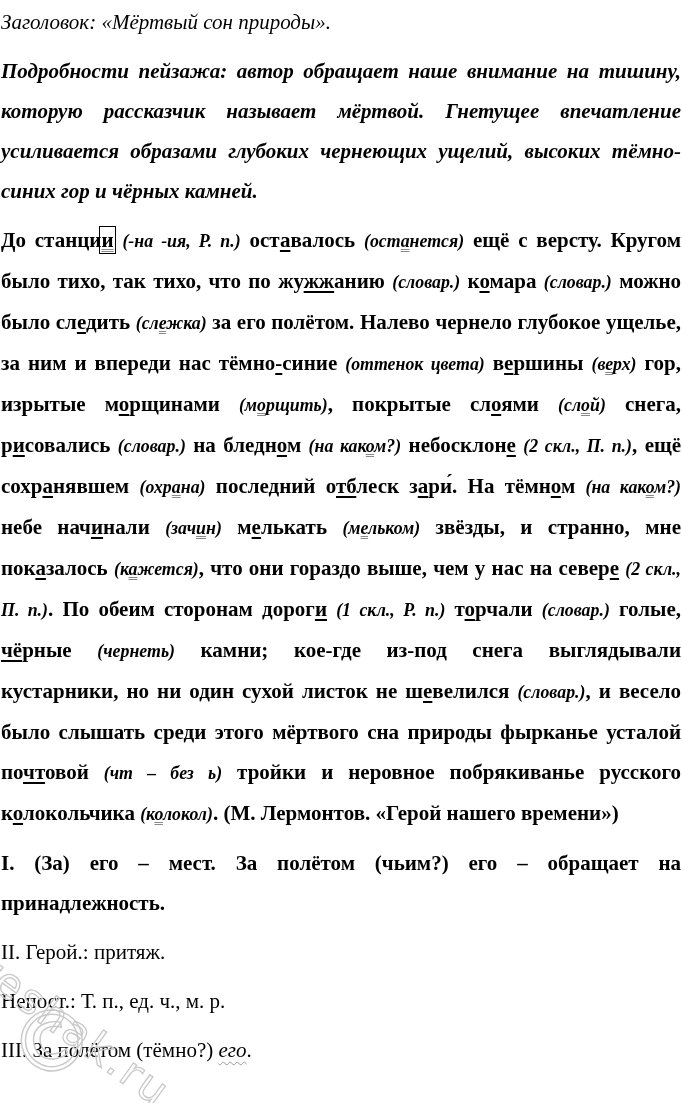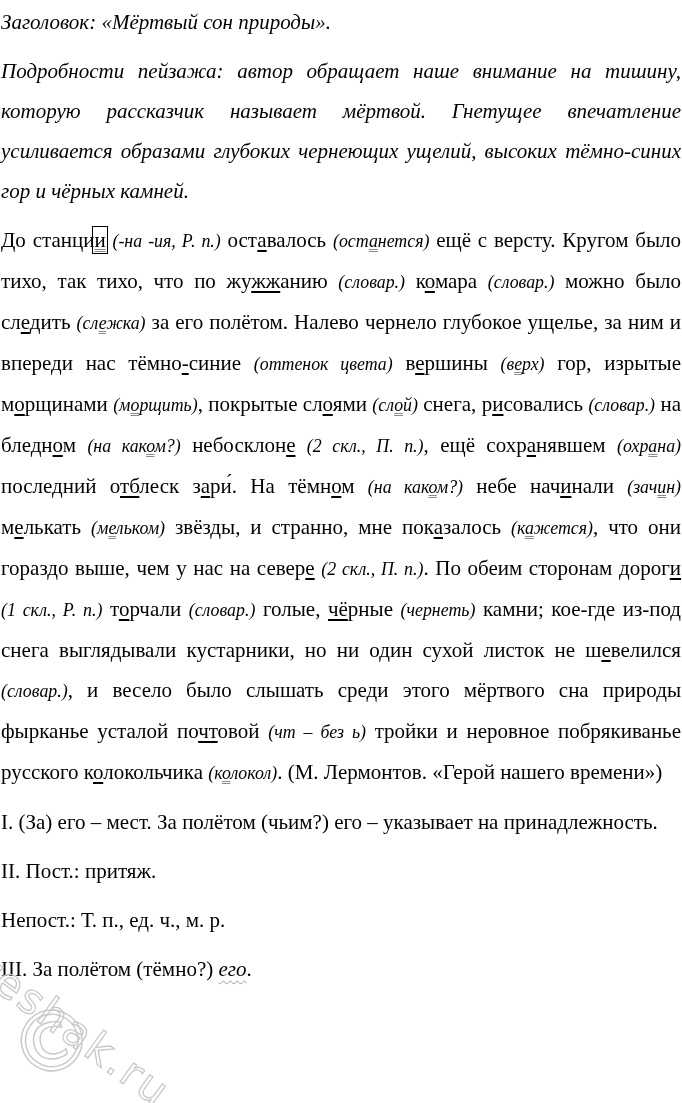--- a/index.html
+++ b/index.html
@@ -10,21 +10,21 @@
     box-sizing: border-box;
     padding: 2px 1px 0 1px;
     background: #ffffff;
     overflow: hidden;
     font-family: "Liberation Serif", "DejaVu Serif", serif;
     font-size: 21px;
     line-height: 40px;
     color: #000000;
   }
   p { margin: 0 0 9px 0; }
-  .just { text-align: justify; }
+  .just { text-align: justify; font-weight: bold; }
   .ital { font-style: italic; }
   .ann { font-style: italic; font-size: 0.85em; }
   .u1 {
     text-decoration: underline;
     text-decoration-thickness: 1.5px;
     text-underline-offset: 3px;
   }
   .u2 {
     text-decoration: underline double;
     text-decoration-color: #8a8a8a;
@@ -68,22 +68,22 @@
     transform-origin: left top;
   }
 </style>
 </head>
 <body>
 
 <div class="page">
   <p class="ital"><span>Заголовок: «Мёртвый сон природы».</span></p>
   <p class="ital just"><span>Подробности пейзажа: автор обращает наше внимание на тишину, которую рассказчик называет мёртвой. Гнетущее впечатление усиливается образами глубоких чернеющих ущелий, высоких тёмно-синих гор и чёрных камней.</span></p>
   <p class="just"><span>До станци</span><span class="u2 box">и</span><span> </span><span class="ann">(-на -ия, Р. п.)</span><span> ост</span><span class="u1">а</span><span>валось </span><span class="ann">(ост</span><span class="ann u2">а</span><span class="ann">нется)</span><span> ещё с версту. Кругом было тихо, так тихо, что по жу</span><span class="u1">жж</span><span>анию </span><span class="ann">(словар.)</span><span> к</span><span class="u1">о</span><span>мара </span><span class="ann">(словар.)</span><span> можно было сл</span><span class="u1">е</span><span>дить </span><span class="ann">(сл</span><span class="ann u2">е</span><span class="ann">жка)</span><span> за его полётом. Налево чернело глубокое ущелье, за ним и впереди нас тёмно</span><span class="u1">-</span><span>синие </span><span class="ann">(оттенок цвета)</span><span> в</span><span class="u1">е</span><span>ршины </span><span class="ann">(в</span><span class="ann u2">е</span><span class="ann">рх)</span><span> гор, изрытые м</span><span class="u1">о</span><span>рщинами </span><span class="ann">(м</span><span class="ann u2">о</span><span class="ann">рщить)</span><span>, покрытые сл</span><span class="u1">о</span><span>ями </span><span class="ann">(сл</span><span class="ann u2">о</span><span class="ann">й)</span><span> снега, р</span><span class="u1">и</span><span>совались </span><span class="ann">(словар.)</span><span> на бледн</span><span class="u1">о</span><span>м </span><span class="ann">(на как</span><span class="ann u2">о</span><span class="ann">м?)</span><span> небосклон</span><span class="u1">е</span><span> </span><span class="ann">(2 скл., П. п.)</span><span>, ещё сохр</span><span class="u1">а</span><span>нявшем </span><span class="ann">(охр</span><span class="ann u2">а</span><span class="ann">на)</span><span> последний о</span><span class="u1">тб</span><span>леск з</span><span class="u1">а</span><span>ри́. На тёмн</span><span class="u1">о</span><span>м </span><span class="ann">(на как</span><span class="ann u2">о</span><span class="ann">м?)</span><span> небе нач</span><span class="u1">и</span><span>нали </span><span class="ann">(зач</span><span class="ann u2">и</span><span class="ann">н)</span><span> м</span><span class="u1">е</span><span>лькать </span><span class="ann">(м</span><span class="ann u2">е</span><span class="ann">льком)</span><span> звёзды, и странно, мне пок</span><span class="u1">а</span><span>залось </span><span class="ann">(к</span><span class="ann u2">а</span><span class="ann">жется)</span><span>, что они гораздо выше, чем у нас на север</span><span class="u1">е</span><span> </span><span class="ann">(2 скл., П. п.)</span><span>. По обеим сторонам дорог</span><span class="u1">и</span><span> </span><span class="ann">(1 скл., Р. п.)</span><span> т</span><span class="u1">о</span><span>рчали </span><span class="ann">(словар.)</span><span> голые, </span><span class="u1">чё</span><span>рные </span><span class="ann">(чернеть)</span><span> камни; кое-где из-под снега выглядывали кустарники, но ни один сухой листок не ш</span><span class="u1">е</span><span>велился </span><span class="ann">(словар.)</span><span>, и весело было слышать среди этого мёртвого сна природы фырканье усталой по</span><span class="u1">чт</span><span>овой </span><span class="ann">(чт – без ь)</span><span> тройки и неровное побрякиванье русского к</span><span class="u1">о</span><span>локольчика </span><span class="ann">(к</span><span class="ann u2">о</span><span class="ann">локол)</span><span>. (М. Лермонтов. «Герой нашего времени»)</span></p>
-  <p class="just"><span>I. (За) его – мест. За полётом (чьим?) его – указывает на принадлежность.</span></p>
-  <p><span>II. Пост.: притяж.</span></p>
+  <p class="just"><span>I. (За) его – мест. За полётом (чьим?) его – обращает на принадлежность.</span></p>
+  <p><span>II. Герой.: притяж.</span></p>
   <p><span>Непост.: Т. п., ед. ч., м. р.</span></p>
   <p><span>III. За полётом (тёмно?) </span><span class="uw">его</span><span>.</span></p>
 
   <div class="watermark">
     <span class="wm-symbol">©</span>
     <span class="wm-text">reshak.ru</span>
   </div>
 </div>
 
 </body></html>

